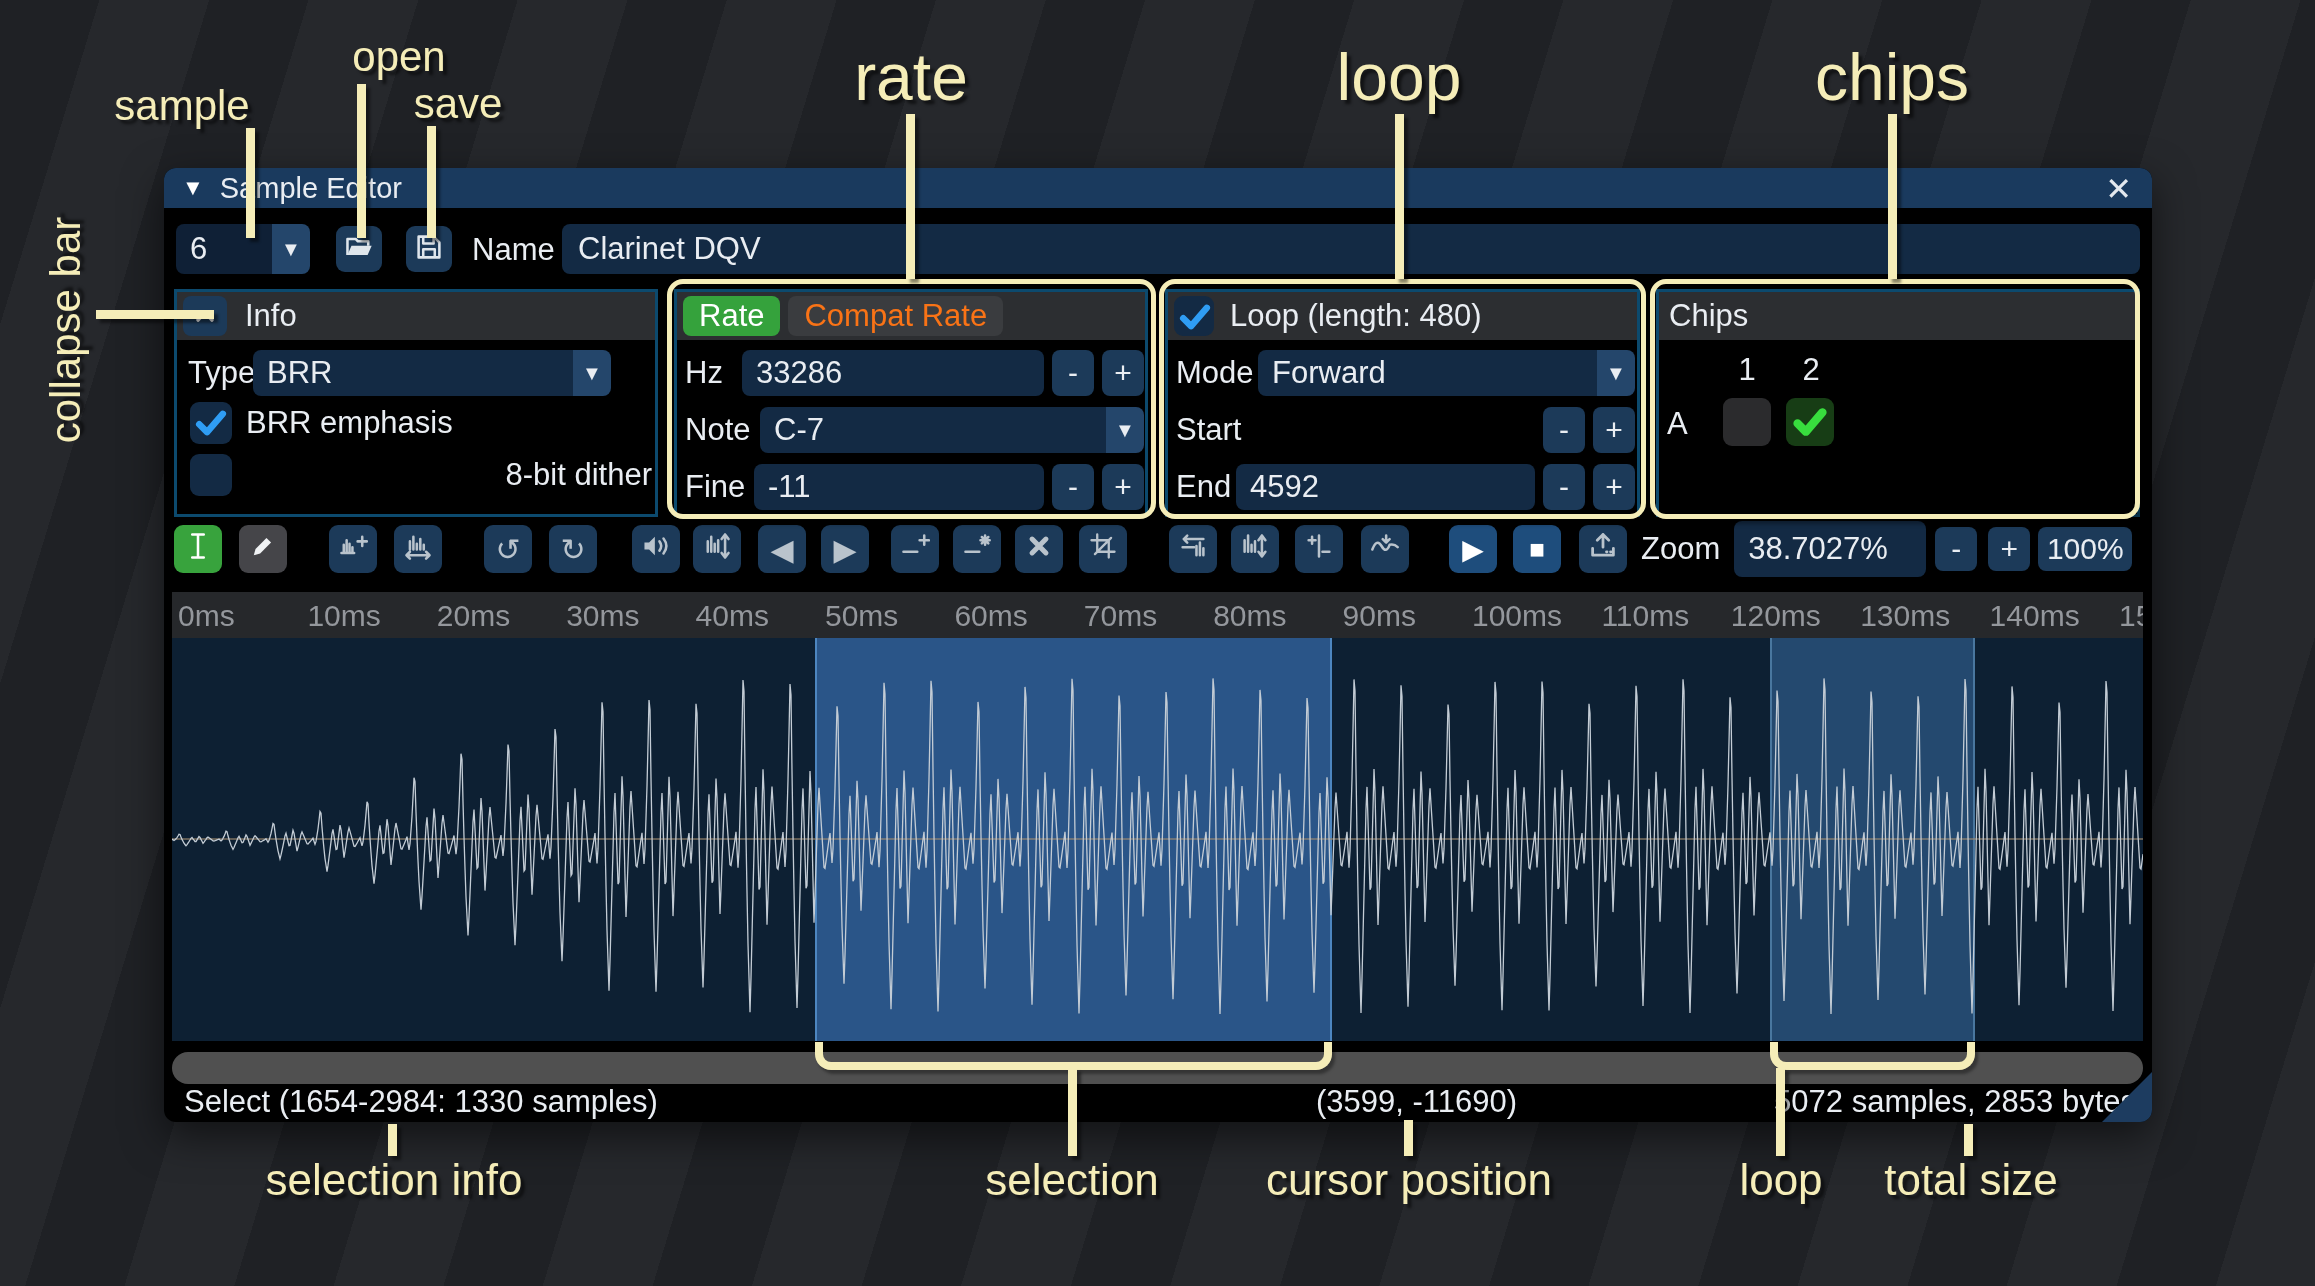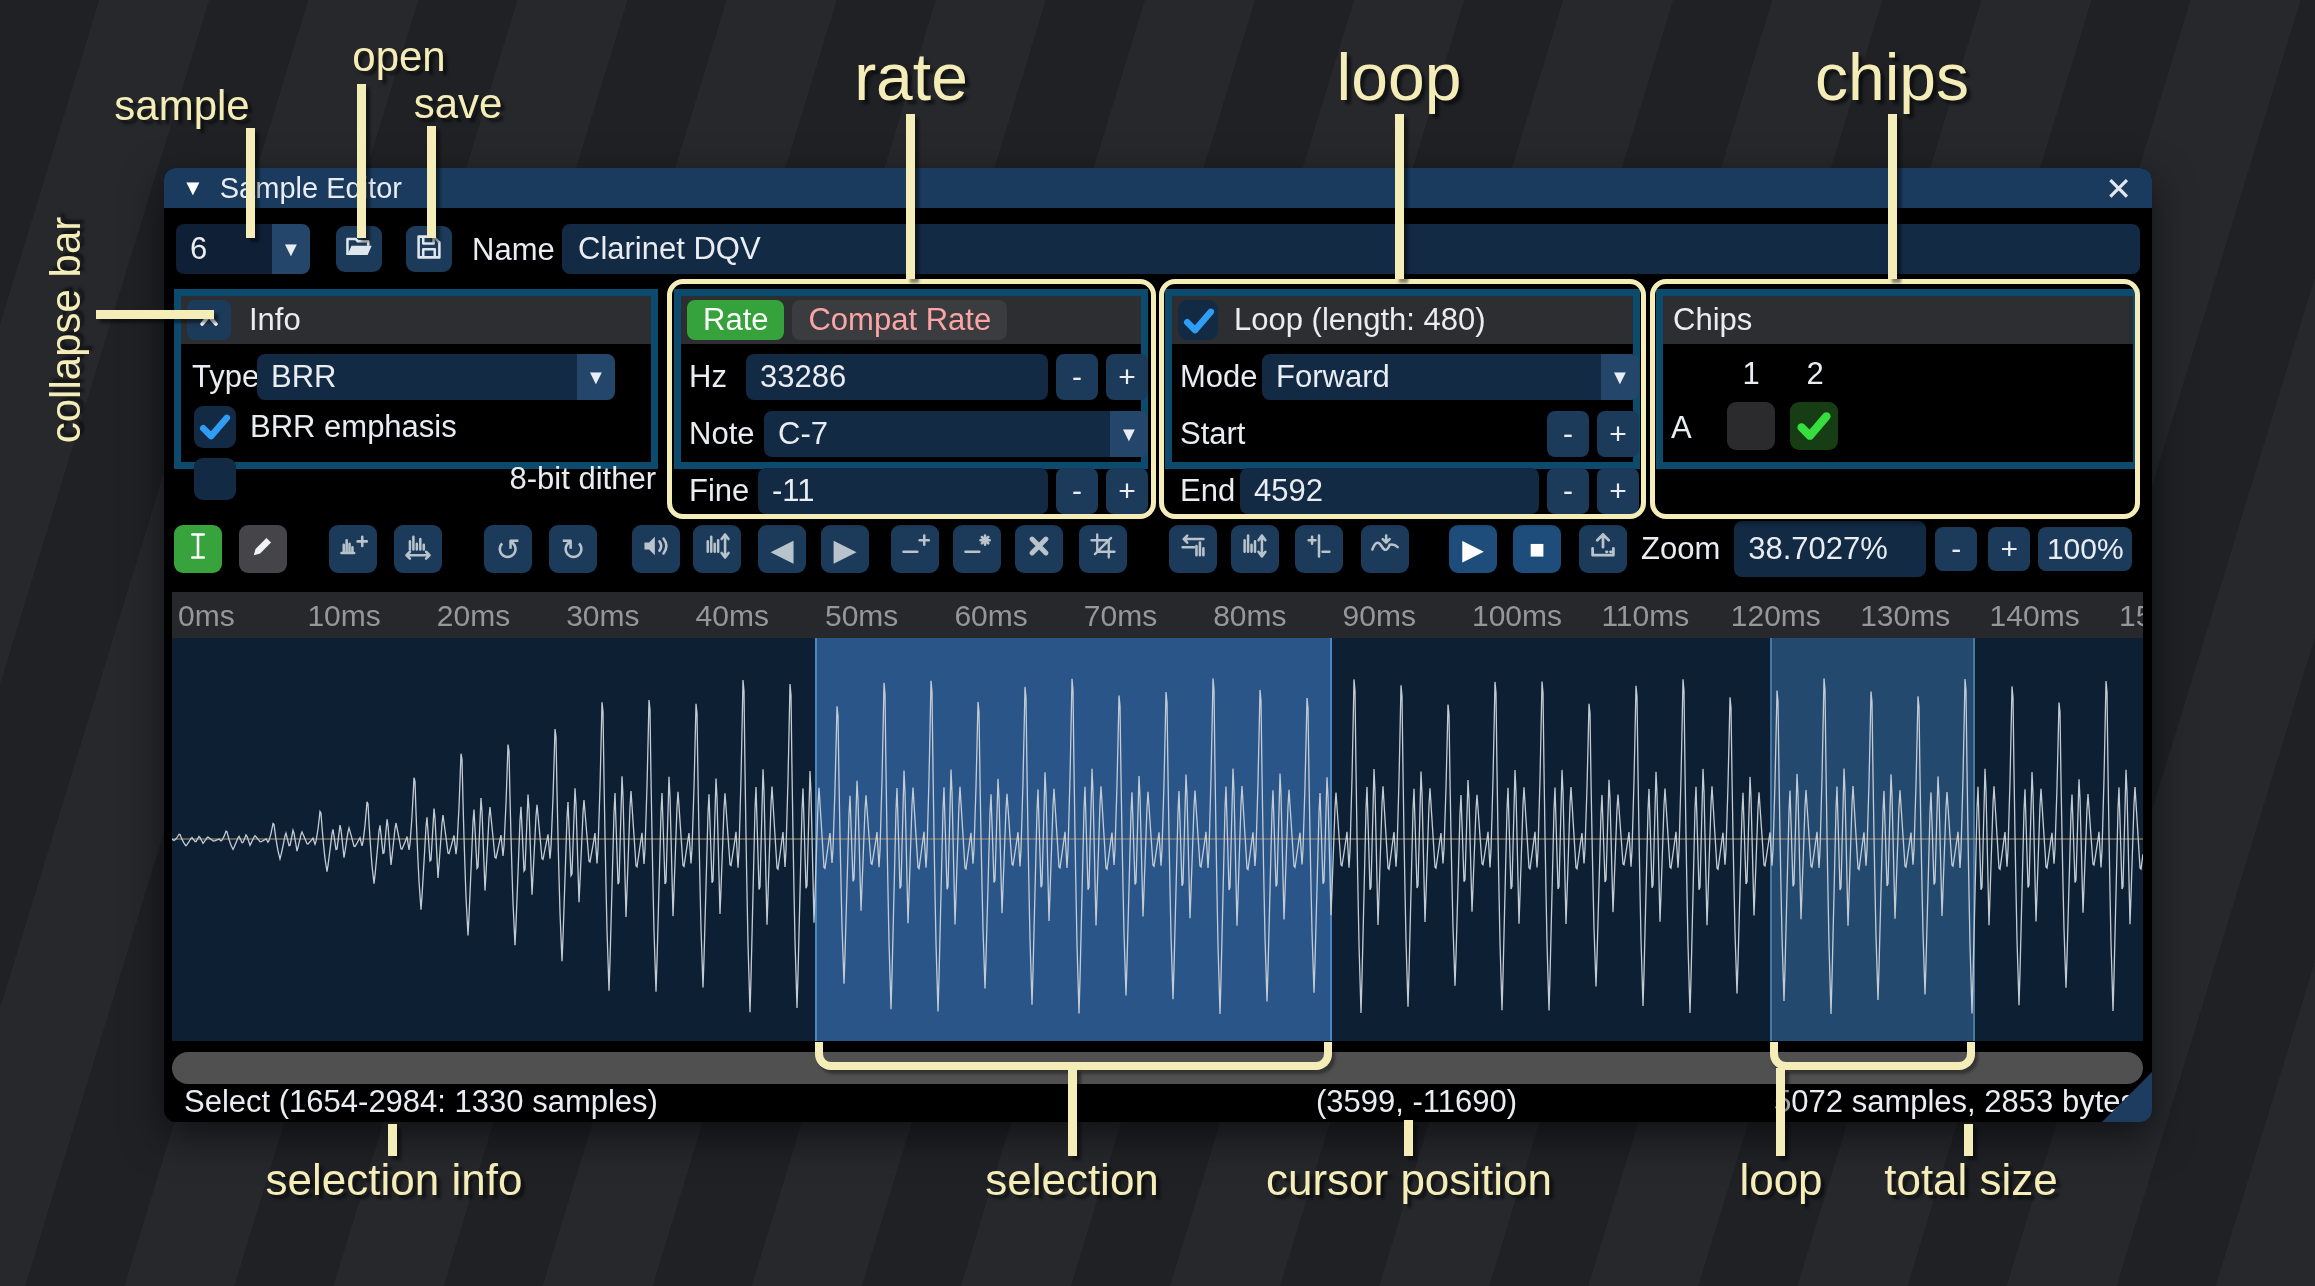--- a/index.html
+++ b/index.html
@@ -17,37 +17,37 @@
   .tb-close{position:absolute;right:20px;top:2px;font-size:32px;font-weight:400;color:#e3e8ee;}
   
   .fld{background:#132a44;border-radius:8px;color:#e9edf2;font-size:31px;display:flex;align-items:center;}
   .dd{display:flex;border-radius:8px;overflow:hidden;}
   .dd-val{background:#132a44;color:#e9edf2;font-size:31px;display:flex;align-items:center;padding-left:14px;flex:1;}
   .dd-btn{width:38px;background:#24466b;display:flex;align-items:center;justify-content:center;color:#e9edf2;font-size:20px;}
   .ibtn{position:absolute;width:46px;height:46px;background:#1c3a59;border-radius:9px;
     display:flex;align-items:center;justify-content:center;}
   .lab{position:absolute;color:#e9edf2;font-size:31px;}
   
-  .panel{position:absolute;top:121px;height:180px;background:#000;border:7px solid #0c4a6e;box-sizing:border-box;padding-left:29px;}
+  .panel{position:absolute;top:121px;height:228px;background:#000;border:3px solid #0c4a6e;box-sizing:border-box;padding-left:29px;}
   .phead{position:absolute;left:0;top:0;width:100%;height:48px;background:#2c2e31;display:flex;align-items:center;color:#e9edf2;font-size:31px;}
   .prow{position:absolute;height:46px;display:flex;align-items:center;color:#e9edf2;font-size:31px;}
   .cb{width:42px;height:42px;background:#132a44;border-radius:9px;position:relative;flex:none;}
   .cb svg{display:none;position:absolute;left:4px;top:4px;width:34px;height:34px;}
   .cb.on svg{display:block;}
   .cb svg polyline{fill:none;stroke:#2f9df4;stroke-width:5;stroke-linecap:round;stroke-linejoin:round;}
   .chip{width:48px;height:48px;background:#2b2b2d;border-radius:9px;position:absolute;top:106px;}
   .chip svg{display:none;position:absolute;left:6px;top:6px;width:36px;height:36px;}
   .chip.on{background:#173d15;}
   .chip.on svg{display:block;}
   .chip svg polyline{fill:none;stroke:#38dd3e;stroke-width:6;stroke-linecap:round;stroke-linejoin:round;}
   .mini{width:42px;height:46px;background:#1c3a59;border-radius:8px;color:#e9edf2;font-size:30px;
     display:flex;align-items:center;justify-content:center;flex:none;}
   .tab{height:40px;border-radius:8px;display:flex;align-items:center;padding:0 16px;font-size:31px;color:#fff;}
   .tab.green{background:#35a23c;}
-  .tab.gray{background:#3a3c3f;color:#fca5a5;}
+  .tab.gray{background:#3a3c3f;color:#f97316;}
   
   #toolbar{position:absolute;left:10px;top:357px;width:1972px;height:48px;display:flex;align-items:center;}
   .tb{width:48px;height:48px;background:#1c3a59;border-radius:9px;flex:none;
     display:flex;align-items:center;justify-content:center;color:#b9c3cc;font-size:30px;}
   .tb svg{width:30px;height:30px;}
   .tb svg *{stroke:#b9c3cc;stroke-width:2.2;fill:none;stroke-linecap:round;stroke-linejoin:round;}
   .tb svg .fill{fill:#b9c3cc;stroke:none;}
   .tb.green{background:#38a33d;color:#fff;}
   .tb.green svg *{stroke:#fff;}
   .tb.gray{background:#454549;}

